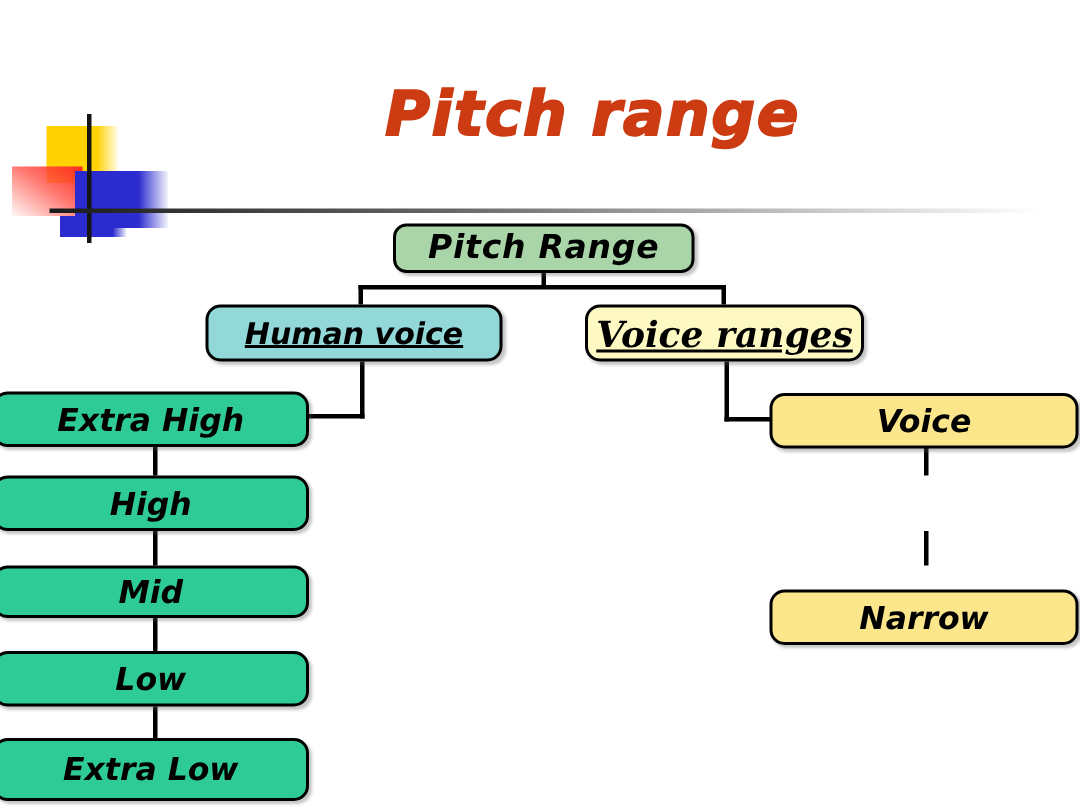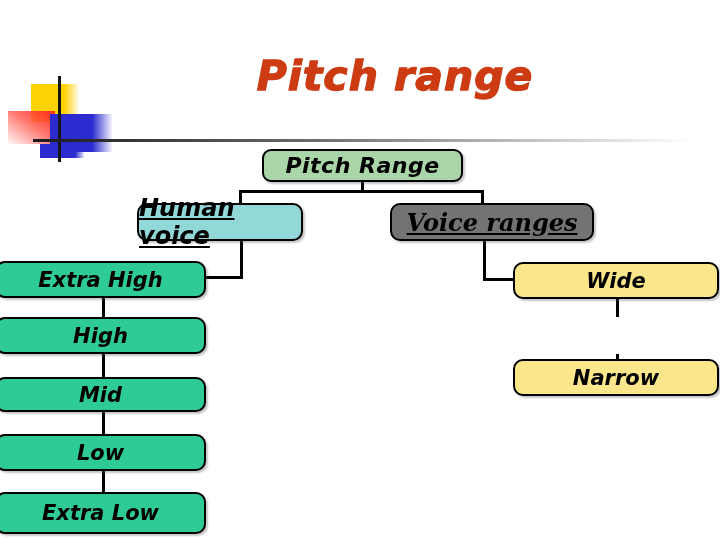--- a/index.html
+++ b/index.html
@@ -33,39 +33,39 @@
   .node {
     position:absolute; box-sizing:border-box; border:2px solid #000;
     display:flex; align-items:center; justify-content:center;
     font-weight:bold; color:#000; box-shadow:2px 2px 2px rgba(90,90,90,0.35);
   }
   .root {
     left:262px; top:149px; width:201px; height:33px; border-radius:9px;
     background:#A9D5A9; font-size:22px; letter-spacing:0.5px;
   }
   .branch-left {
-    left:137px; top:203px; width:166px; height:38px; border-radius:10px;
-    background:#92D8D8; font-size:24px; text-decoration:underline;
+    left:137px; top:203px; width:198px; height:38px; border-radius:10px;
+    background:#92D8D8; font-size:20px; text-decoration:underline;
   }
   .branch-right {
-    left:390px; top:203px; width:204px; height:38px; border-radius:10px;
-    background:#737373; font-size:24px; text-decoration:underline;
+    left:390px; top:203px; width:186px; height:38px; border-radius:10px;
+    background:#fef9c3; font-size:24px; text-decoration:underline;
     font-family:"DejaVu Serif", serif;
   }
   .item { border-radius:10px; font-size:21px; }
   .item-left  { left:-5px; width:211px; background:#2FCB97; }
   .item-right { left:513px; width:206px; background:#FBE68C; }
   .il-0 { top:261px; height:37px; }
   .il-1 { top:317px; height:37px; }
   .il-2 { top:377px; height:35px; }
   .il-3 { top:434px; height:37px; }
   .il-4 { top:492px; height:42px; }
   .ir-0 { top:262px; height:37px; }
   .ir-1 { top:317px; height:37px; }
-  .ir-2 { top:359px; height:37px; }
+  .ir-2 { top:393px; height:37px; }
 
   
   .conn { position:absolute; background:#000; }
   .c-root-stub   { left:361px; top:182px; width:3px;  height:9px;  }
   .c-branch-h    { left:239px; top:190px; width:245px; height:3px; }
   .c-branch-dl   { left:239px; top:190px; width:3px;  height:13px; }
   .c-branch-dr   { left:481px; top:190px; width:3px;  height:13px; }
   .c-hv-down     { left:240px; top:241px; width:3px;  height:38px; }
   .c-hv-elbow    { left:206px; top:276px; width:37px; height:3px;  }
   .c-vr-down     { left:483px; top:241px; width:3px;  height:40px; }
@@ -109,16 +109,16 @@
   <div class="node root">Pitch Range</div>
   <div class="node branch-left">Human voice</div>
   <div class="node branch-right">Voice ranges</div>
 
   <div class="node item item-left il-0">Extra High</div>
   <div class="node item item-left il-1">High</div>
   <div class="node item item-left il-2">Mid</div>
   <div class="node item item-left il-3">Low</div>
   <div class="node item item-left il-4">Extra Low</div>
 
-  <div class="node item item-right ir-0">Wide</div>
+  <div class="node item item-right ir-0">Voice</div>
   <div class="node item item-right ir-2">Narrow</div>
 
 </div>
 
 </body></html>

